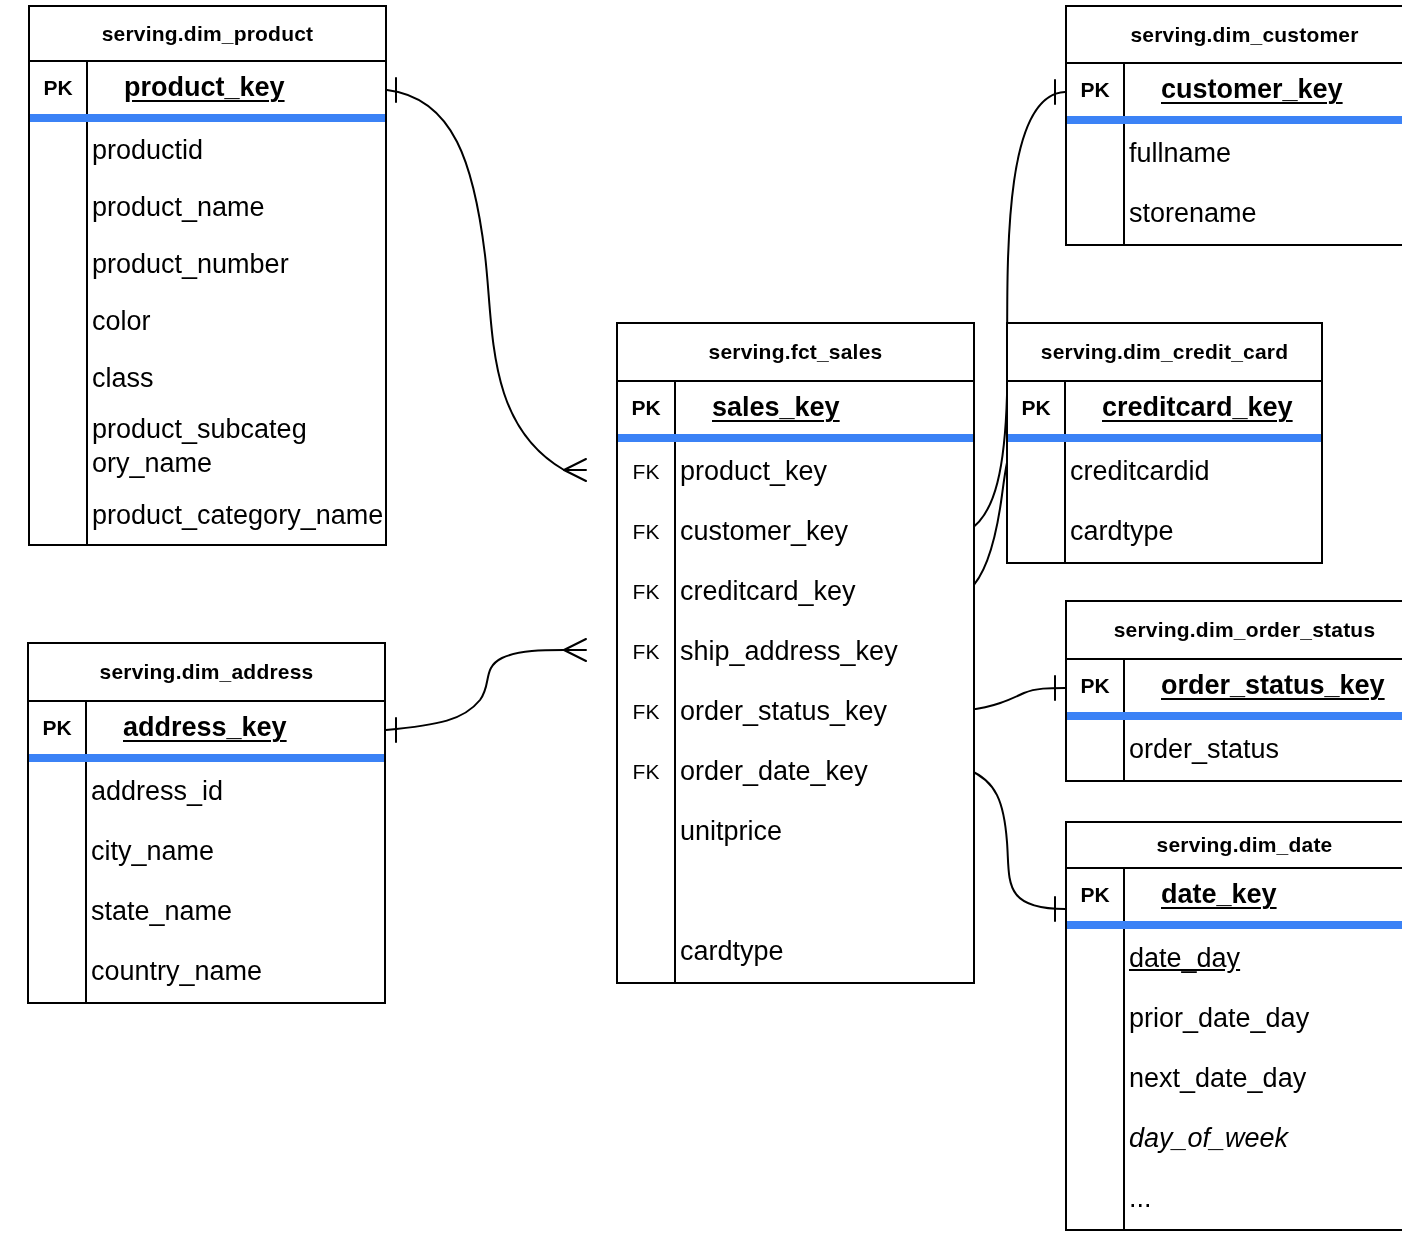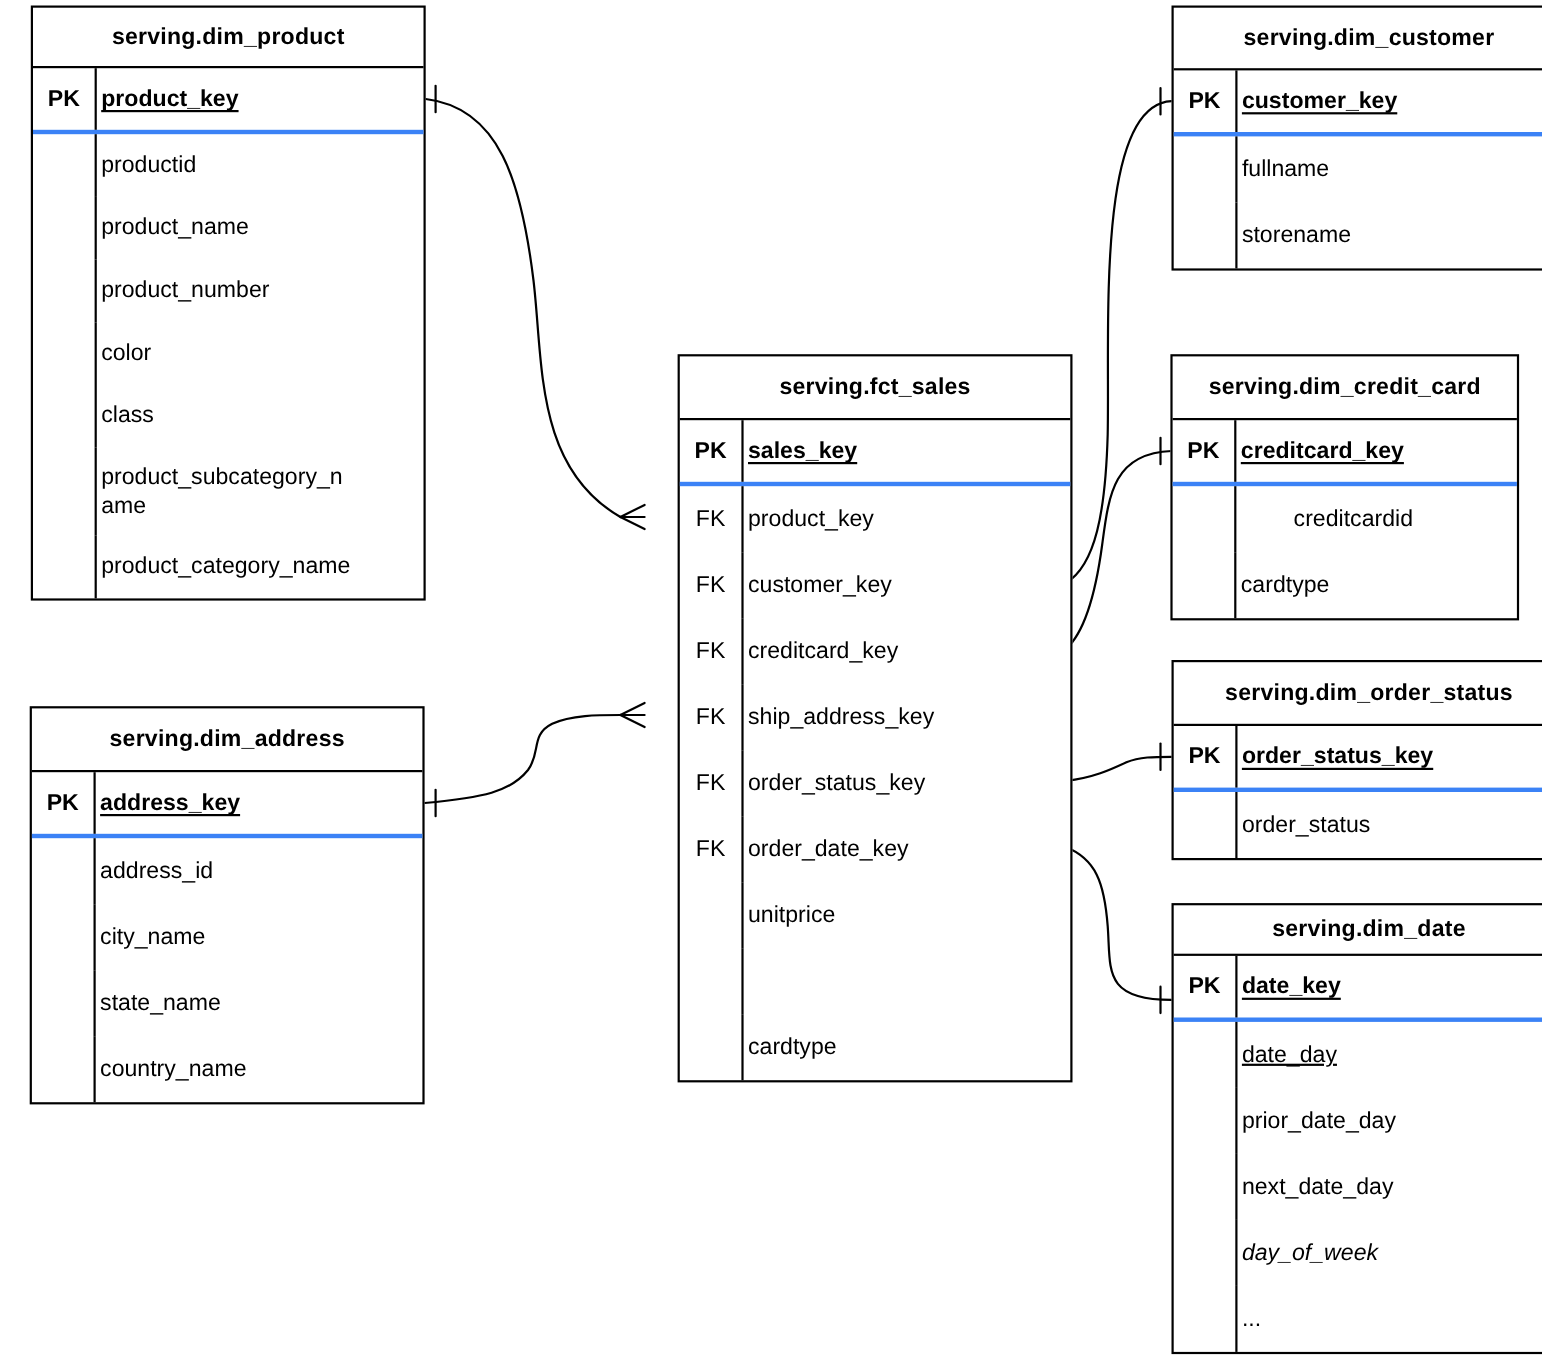--- a/index.html
+++ b/index.html
@@ -37,37 +37,37 @@
     justify-content: center;
     font-weight: bold;
     font-size: 21px;
     letter-spacing: 0.2px;
   }
   .trow {
     box-sizing: border-box;
     display: flex;
     align-items: stretch;
   }
-  .trow.pk-row { border-bottom: 4px solid #3b82f6; }
+  .trow.pk-row { border-bottom: 8px solid #3b82f6; gap: 32px; }
   .kc {
     flex: 0 0 58px;
     box-sizing: border-box;
     border-right: 2px solid #000000;
     display: flex;
     align-items: center;
     justify-content: center;
     font-size: 21px;
   }
   .kc.b { font-weight: bold; }
   .fc {
     flex: 1;
     display: flex;
     align-items: center;
     padding-left: 4px;
-    font-size: 21px;
+    font-size: 27px;
     line-height: 1.25;
   }
   .fc.pk-field {
     font-weight: bold;
     text-decoration: underline;
     text-decoration-thickness: 2px;
     text-underline-offset: 4px;
   }
   .fc.wrap {
     padding-right: 72px;
@@ -196,27 +196,27 @@
         <div class="fc">unitprice</div>
       </div>
       <div class="trow" style="height: 60px;">
         <div class="kc"></div>
       </div>
       <div class="trow" style="height: 60px;">
         <div class="kc"></div>
         <div class="fc">cardtype</div>
       </div>
     </div>
-    <div class="tbl" style="left: 1040px; top: 322px; width: 317px;">
+    <div class="tbl" style="left: 982px; top: 322px; width: 317px;">
       <div class="tbl-title" style="height: 58px;">serving.dim_credit_card</div>
       <div class="trow pk-row" style="height: 60px;">
         <div class="kc b">PK</div>
         <div class="fc pk-field">creditcard_key</div>
       </div>
-      <div class="trow" style="height: 60px; gap: 48px;">
+      <div class="trow" style="height: 60px;">
         <div class="kc"></div>
         <div class="fc">creditcardid</div>
       </div>
       <div class="trow" style="height: 60px;">
         <div class="kc"></div>
         <div class="fc">cardtype</div>
       </div>
     </div>
     <div class="tbl" style="left: 3px; top: 642px; width: 359px;">
       <div class="tbl-title" style="height: 58px;">serving.dim_address</div>

